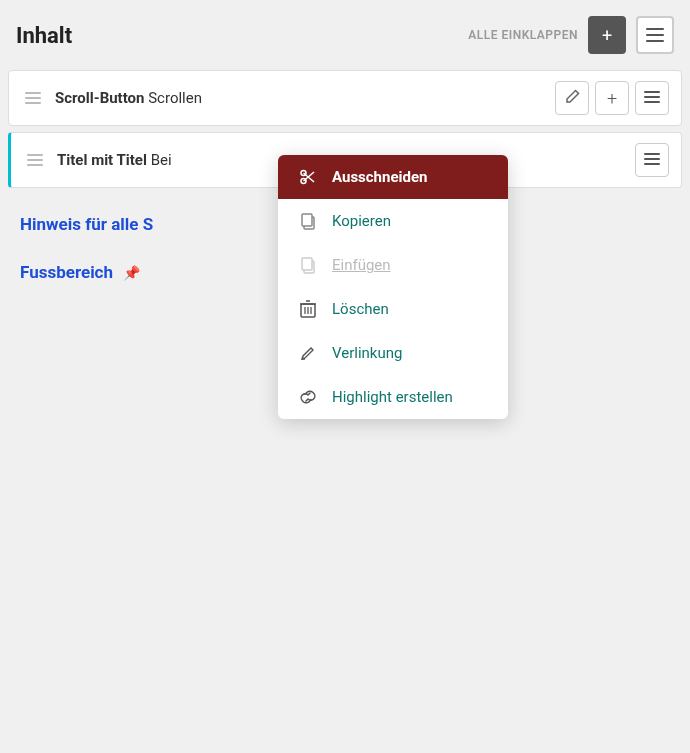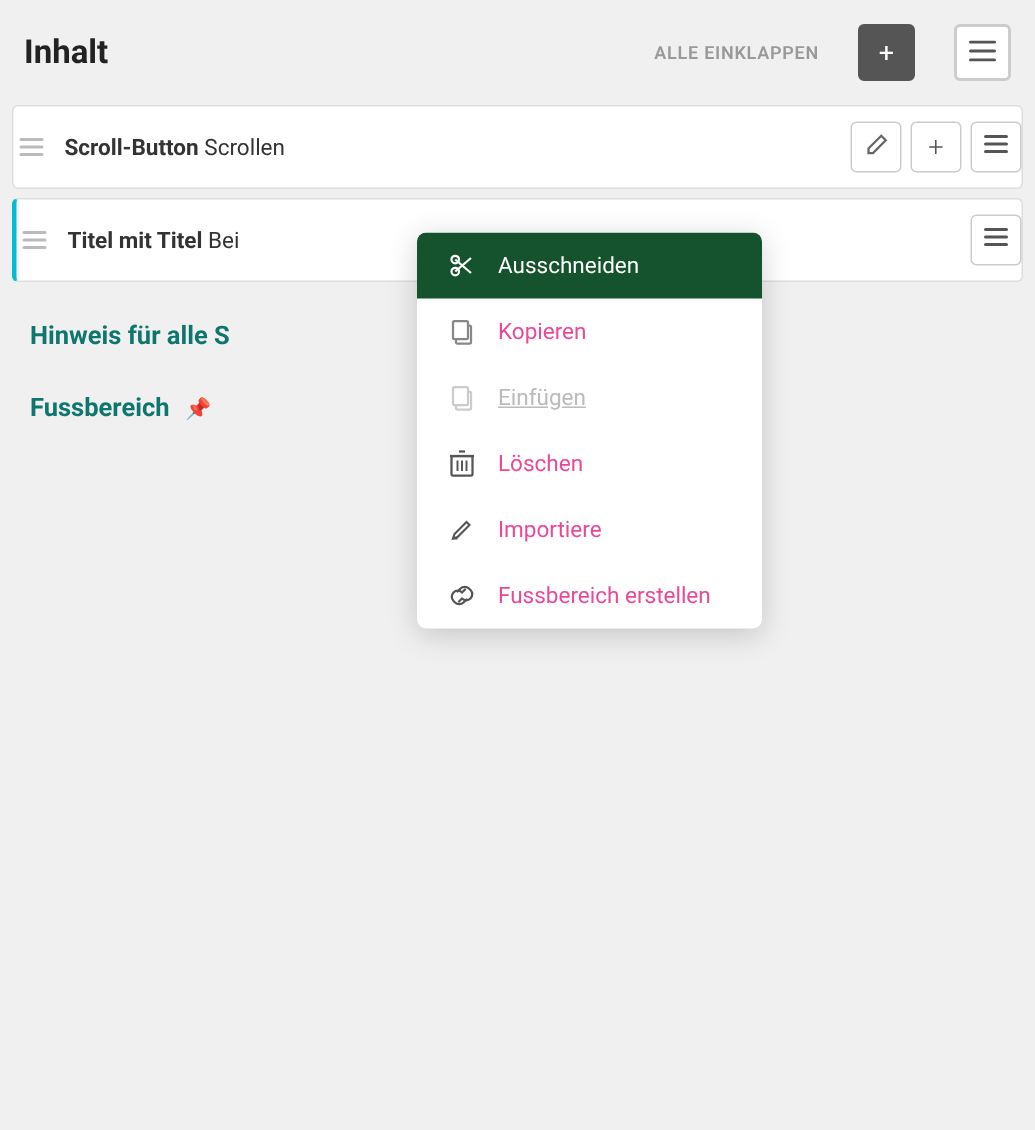--- a/index.html
+++ b/index.html
@@ -28,21 +28,21 @@
     }
     .header-title {
       font-size: 22px;
       font-weight: 700;
       color: #222;
       flex: 1;
     }
     .header-actions {
       display: flex;
       align-items: center;
-      gap: 26px;
+      gap: 10px;
     }
     .header-collapse-label {
       font-size: 12px;
       color: #999;
       letter-spacing: 0.5px;
       font-weight: 600;
       cursor: pointer;
     }
     .icon-btn {
       width: 38px;
@@ -64,21 +64,21 @@
     }
 
     
     .row-item {
       background: white;
       border: 1px solid #ddd;
       margin: 0 8px 6px 8px;
       border-radius: 4px;
       display: flex;
       align-items: center;
-      padding: 10px 0;
+      padding: 10px 12px;
       gap: 10px;
       position: relative;
     }
     .drag-handle {
       display: flex;
       flex-direction: column;
       gap: 3px;
       cursor: grab;
       padding: 2px 4px;
     }
@@ -114,21 +114,21 @@
       cursor: pointer;
       color: #666;
       font-size: 14px;
     }
 
     
     .section-heading {
       padding: 20px 20px 8px 20px;
       font-size: 17px;
       font-weight: 700;
-      color: #0f766e;
+      color: #1d4ed8;
     }
     .section-heading .pin-icon {
       display: inline-block;
       margin-left: 6px;
       font-size: 14px;
     }
 
     
     .context-menu {
       position: absolute;
@@ -141,26 +141,27 @@
       min-width: 230px;
       overflow: hidden;
     }
     .context-menu-item {
       display: flex;
       align-items: center;
       gap: 14px;
       padding: 13px 20px;
       cursor: pointer;
       font-size: 15px;
-      color: #ec4899;
+      color: #0f766e;
       border-bottom: none;
     }
     .context-menu-item.active {
-      background: #14532d;
+      background: #7f1d1d;
       color: white;
+      font-weight: bold;
     }
     .context-menu-item.disabled {
       color: #bbb;
       cursor: default;
       text-decoration: underline;
     }
     .context-menu-item .menu-icon {
       width: 20px;
       display: flex;
       align-items: center;
@@ -315,30 +316,30 @@
       <span>Löschen</span>
     </div>
 
     <div class="context-menu-item">
       <span class="menu-icon">
         <svg width="16" height="16" viewBox="0 0 16 16" fill="none">
           <path d="M2 14l3-1L13 5l-2-2L3 11 2 14z" stroke="#555" stroke-width="1.4" fill="none"></path>
           <line x1="2" y1="14" x2="5" y2="14" stroke="#555" stroke-width="1.4"></line>
         </svg>
       </span>
-      <span>Importiere</span>
+      <span>Verlinkung</span>
     </div>
 
 
 
     <div class="context-menu-item">
       <span class="menu-icon">
         <svg width="18" height="16" viewBox="0 0 18 16" fill="none">
           <path d="M7 12l2-2a4 4 0 005.66-5.66l-1-1A4 4 0 008 3.34L6 5.34" stroke="#555" stroke-width="1.5" fill="none" stroke-linecap="round"></path>
           <path d="M11 4l-2 2a4 4 0 00-5.66 5.66l1 1A4 4 0 0010 12.66L12 10.66" stroke="#555" stroke-width="1.5" fill="none" stroke-linecap="round"></path>
         </svg>
       </span>
-      <span>Fussbereich erstellen</span>
+      <span>Highlight erstellen</span>
     </div>
 
   </div>
 
 </div>
 
 </body></html>

